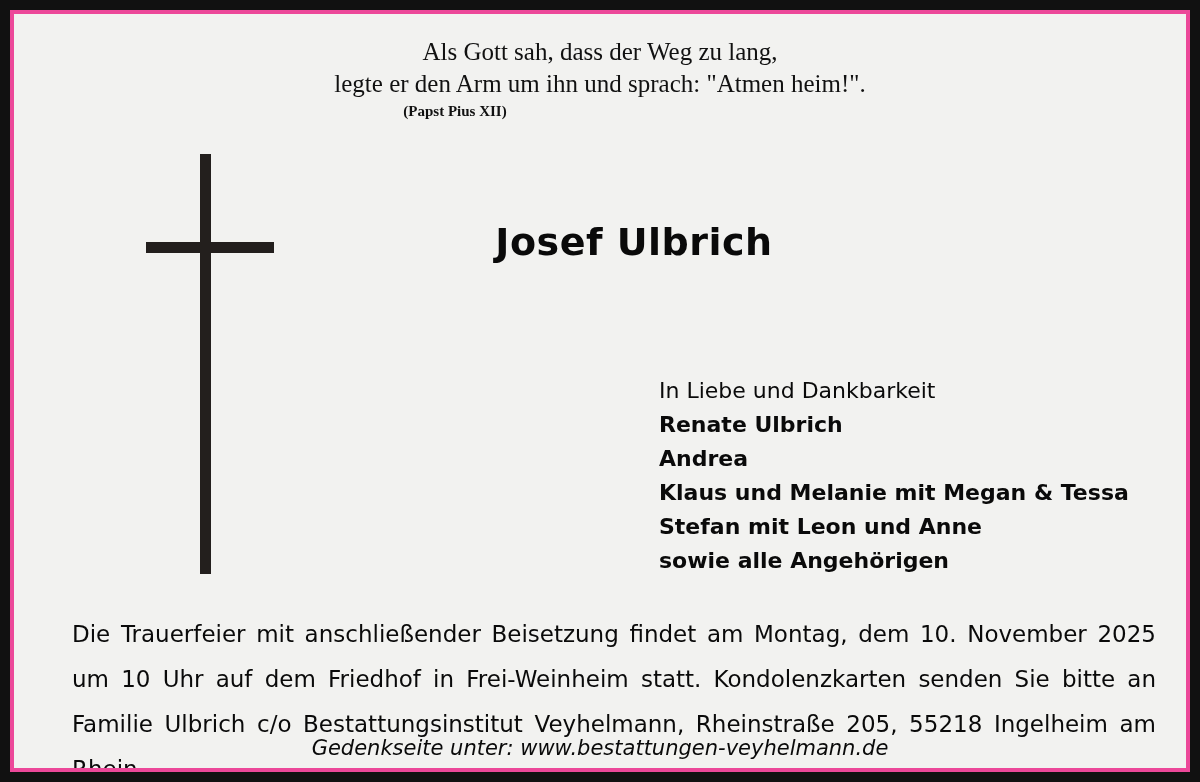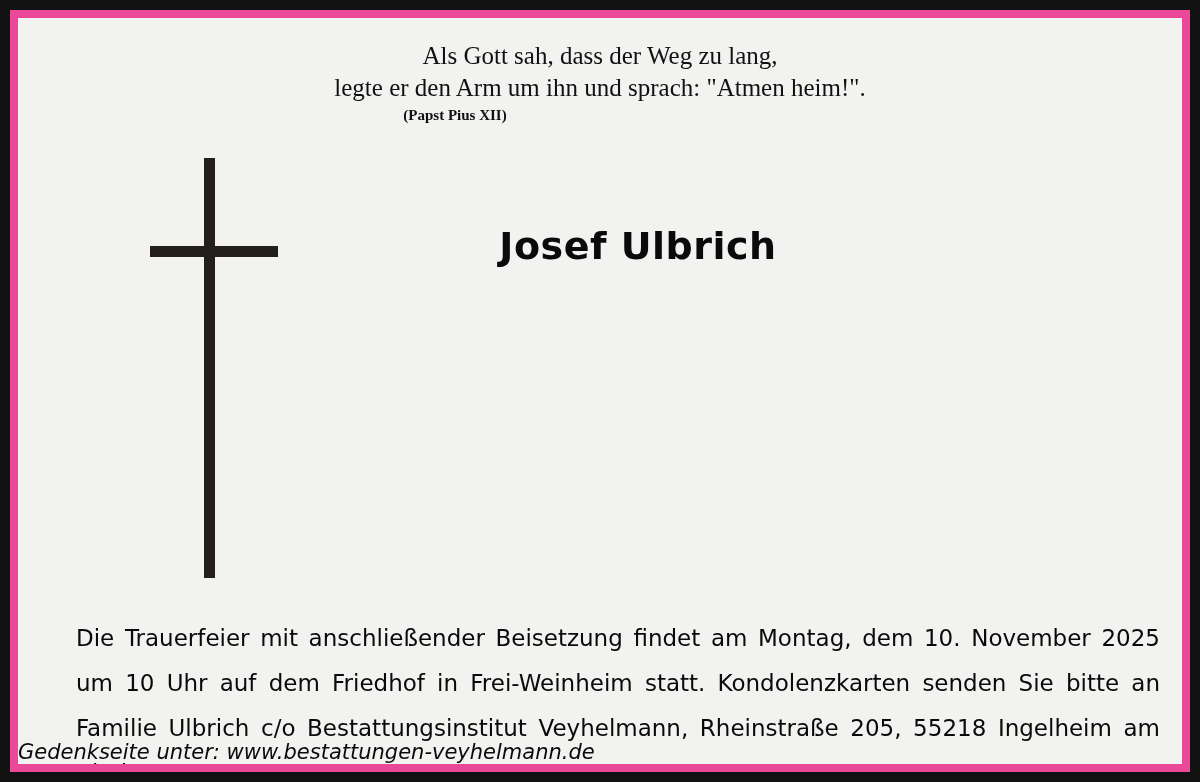--- a/index.html
+++ b/index.html
@@ -20,21 +20,21 @@
     height: 782px;
     background: #111111;
     padding: 10px;
   }
   .inner {
     position: relative;
     box-sizing: border-box;
     width: 100%;
     height: 100%;
     background: #f2f2f0;
-    border: 8px solid #ec4899;
+    border: 4px solid #ec4899;
     overflow: hidden;
   }
 
   
   .poem {
     position: absolute;
     top: 22px;
     left: 0;
     width: 100%;
     text-align: center;
@@ -136,21 +136,21 @@
     line-height: 45px;
     color: #0a0a0a;
   }
 
   
   .memorial {
     position: absolute;
     left: 0;
     top: 722px;
     width: 100%;
-    text-align: left;
+    text-align: center;
     font-family: "DejaVu Sans", sans-serif;
     font-style: italic;
     font-size: 21px;
     color: #0a0a0a;
   }
 </style>
 </head>
 <body>
 
 <div class="obituary">
@@ -164,19 +164,27 @@
 
     <div class="cross-wrap">
       <div class="cross-vert"></div>
       <div class="cross-horiz"></div>
     </div>
 
     <div class="name-block">
       <div class="deceased-name">Josef Ulbrich</div>
     </div>
 
+    <div class="mourners">
+      <div class="intro">In Liebe und Dankbarkeit</div>
+      <div class="m-line">Renate Ulbrich</div>
+      <div class="m-line">Andrea</div>
+      <div class="m-line">Klaus und Melanie mit Megan &amp; Tessa</div>
+      <div class="m-line">Stefan mit Leon und Anne</div>
+      <div class="m-line">sowie alle Angehörigen</div>
+    </div>
 
     <div class="service">Die Trauerfeier mit anschließender Beisetzung findet am Montag, dem 10. November 2025 um 10 Uhr auf dem Friedhof in Frei-Weinheim statt. Kondolenzkarten senden Sie bitte an Familie Ulbrich c/o Bestattungsinstitut Veyhelmann, Rheinstraße 205, 55218 Ingelheim am Rhein.</div>
 
     <div class="memorial">Gedenkseite unter: www.bestattungen-veyhelmann.de</div>
 
   </div>
 </div>
 
 </body></html>

